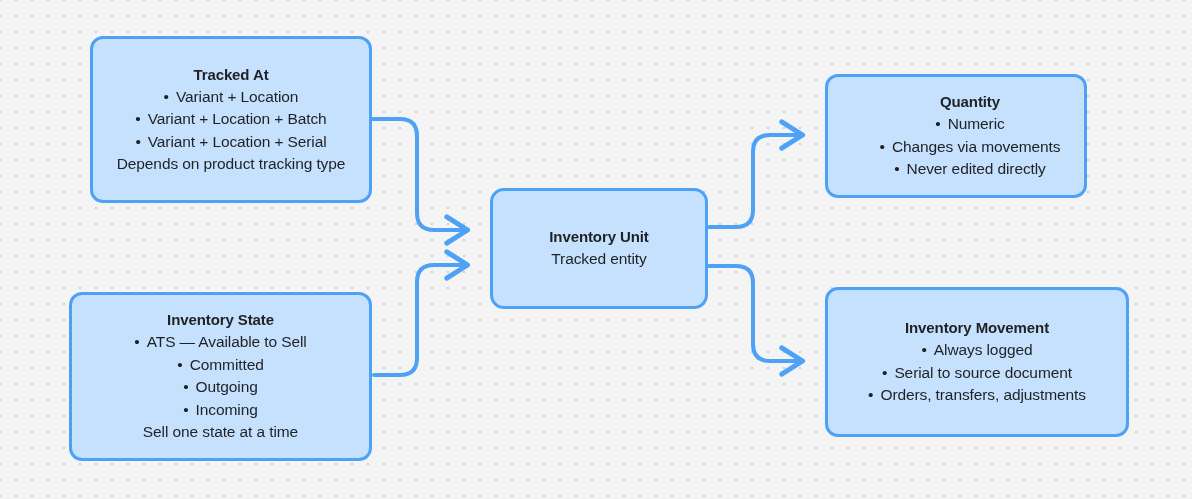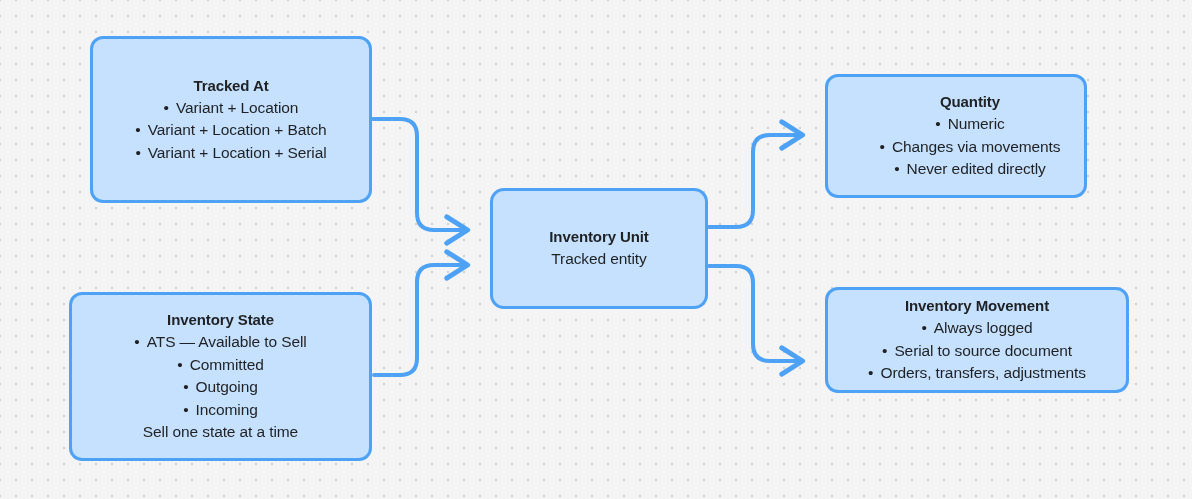--- a/index.html
+++ b/index.html
@@ -61,21 +61,21 @@
   }
   .node .bullet::before {
     content: "\2022";
     margin-right: 7px;
   }
 
   #node-tracked-at   { left: 90px;  top: 36px;  width: 282px; height: 167px; }
   #node-inventory-state { left: 69px; top: 292px; width: 303px; height: 169px; }
   #node-inventory-unit  { left: 490px; top: 188px; width: 218px; height: 121px; border-radius: 14px; }
   #node-quantity     { left: 825px; top: 74px;  width: 262px; height: 124px; padding-left: 28px; }
-  #node-movement     { left: 825px; top: 287px; width: 304px; height: 106px; }
+  #node-movement     { left: 825px; top: 287px; width: 304px; height: 150px; }
 </style>
 </head>
 <body>
 
 <div id="canvas">
 
   <svg id="edges" viewBox="0 0 1192 499" width="1192" height="499">
     <defs>
       <marker id="arrowhead" markerWidth="9" markerHeight="9" refX="6.2" refY="4.5" orient="auto" markerUnits="strokeWidth">
         <path d="M 1.4 1.2 L 6.6 4.5 L 1.4 7.8" fill="none" stroke="#4da2f5" stroke-width="1.25" stroke-linecap="round" stroke-linejoin="round"></path>
@@ -89,20 +89,21 @@
     <path d="M 709 227 L 736 227 Q 753 227 753 210 L 753 152 Q 753 135 770 135 L 801 135" fill="none" stroke="#4da2f5" stroke-width="4" stroke-linecap="round" stroke-linejoin="round" marker-end="url(#arrowhead)"></path>
 
     <path d="M 709 266 L 736 266 Q 753 266 753 283 L 753 344 Q 753 361 770 361 L 801 361" fill="none" stroke="#4da2f5" stroke-width="4" stroke-linecap="round" stroke-linejoin="round" marker-end="url(#arrowhead)"></path>
   </svg>
 
   <div class="node" id="node-tracked-at">
     <div class="title">Tracked At</div>
     <div class="line bullet">Variant + Location</div>
     <div class="line bullet">Variant + Location + Batch</div>
     <div class="line bullet">Variant + Location + Serial</div>
+    <div class="line">Depends on product tracking type</div>
   </div>
 
   <div class="node" id="node-inventory-state">
     <div class="title">Inventory State</div>
     <div class="line bullet">ATS — Available to Sell</div>
     <div class="line bullet">Committed</div>
     <div class="line bullet">Outgoing</div>
     <div class="line bullet">Incoming</div>
     <div class="line">Sell one state at a time</div>
   </div>

